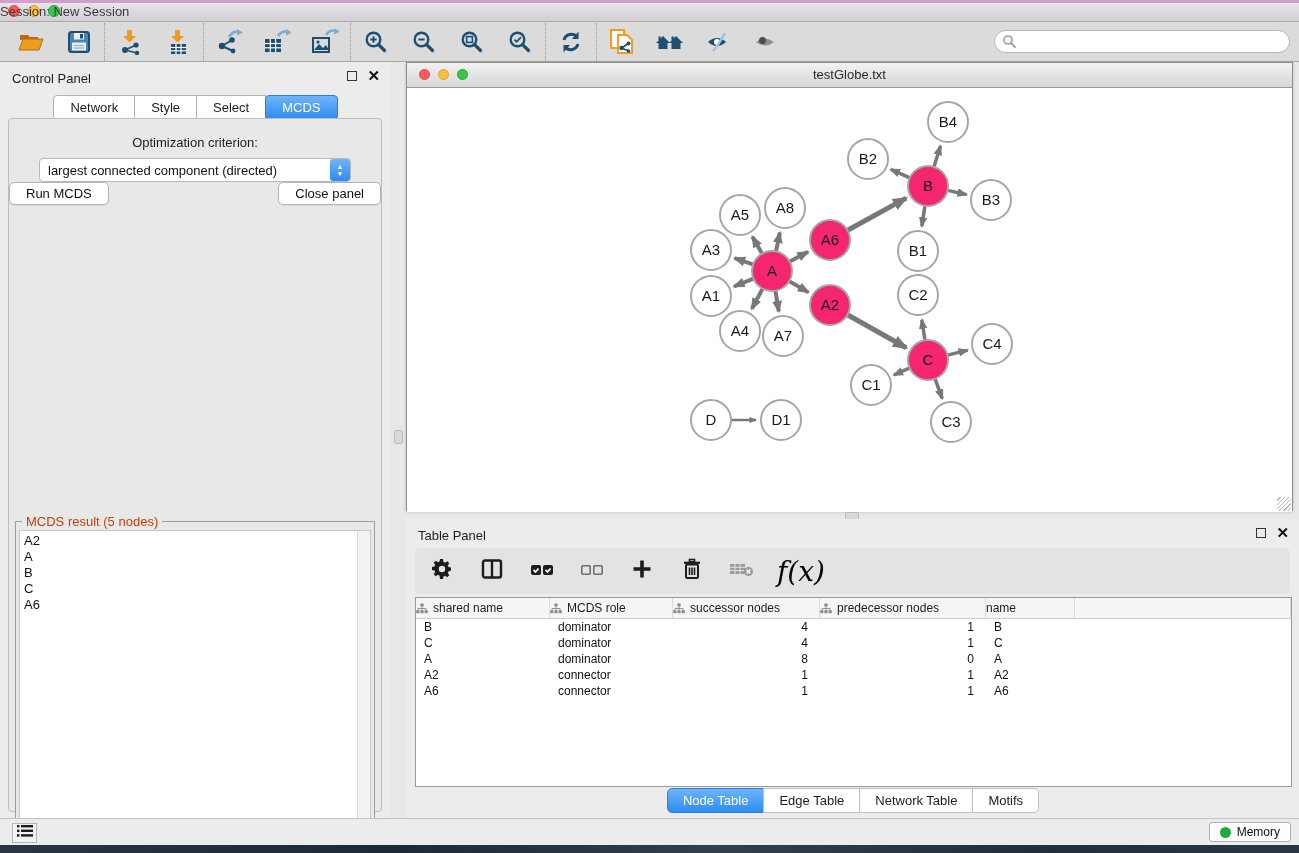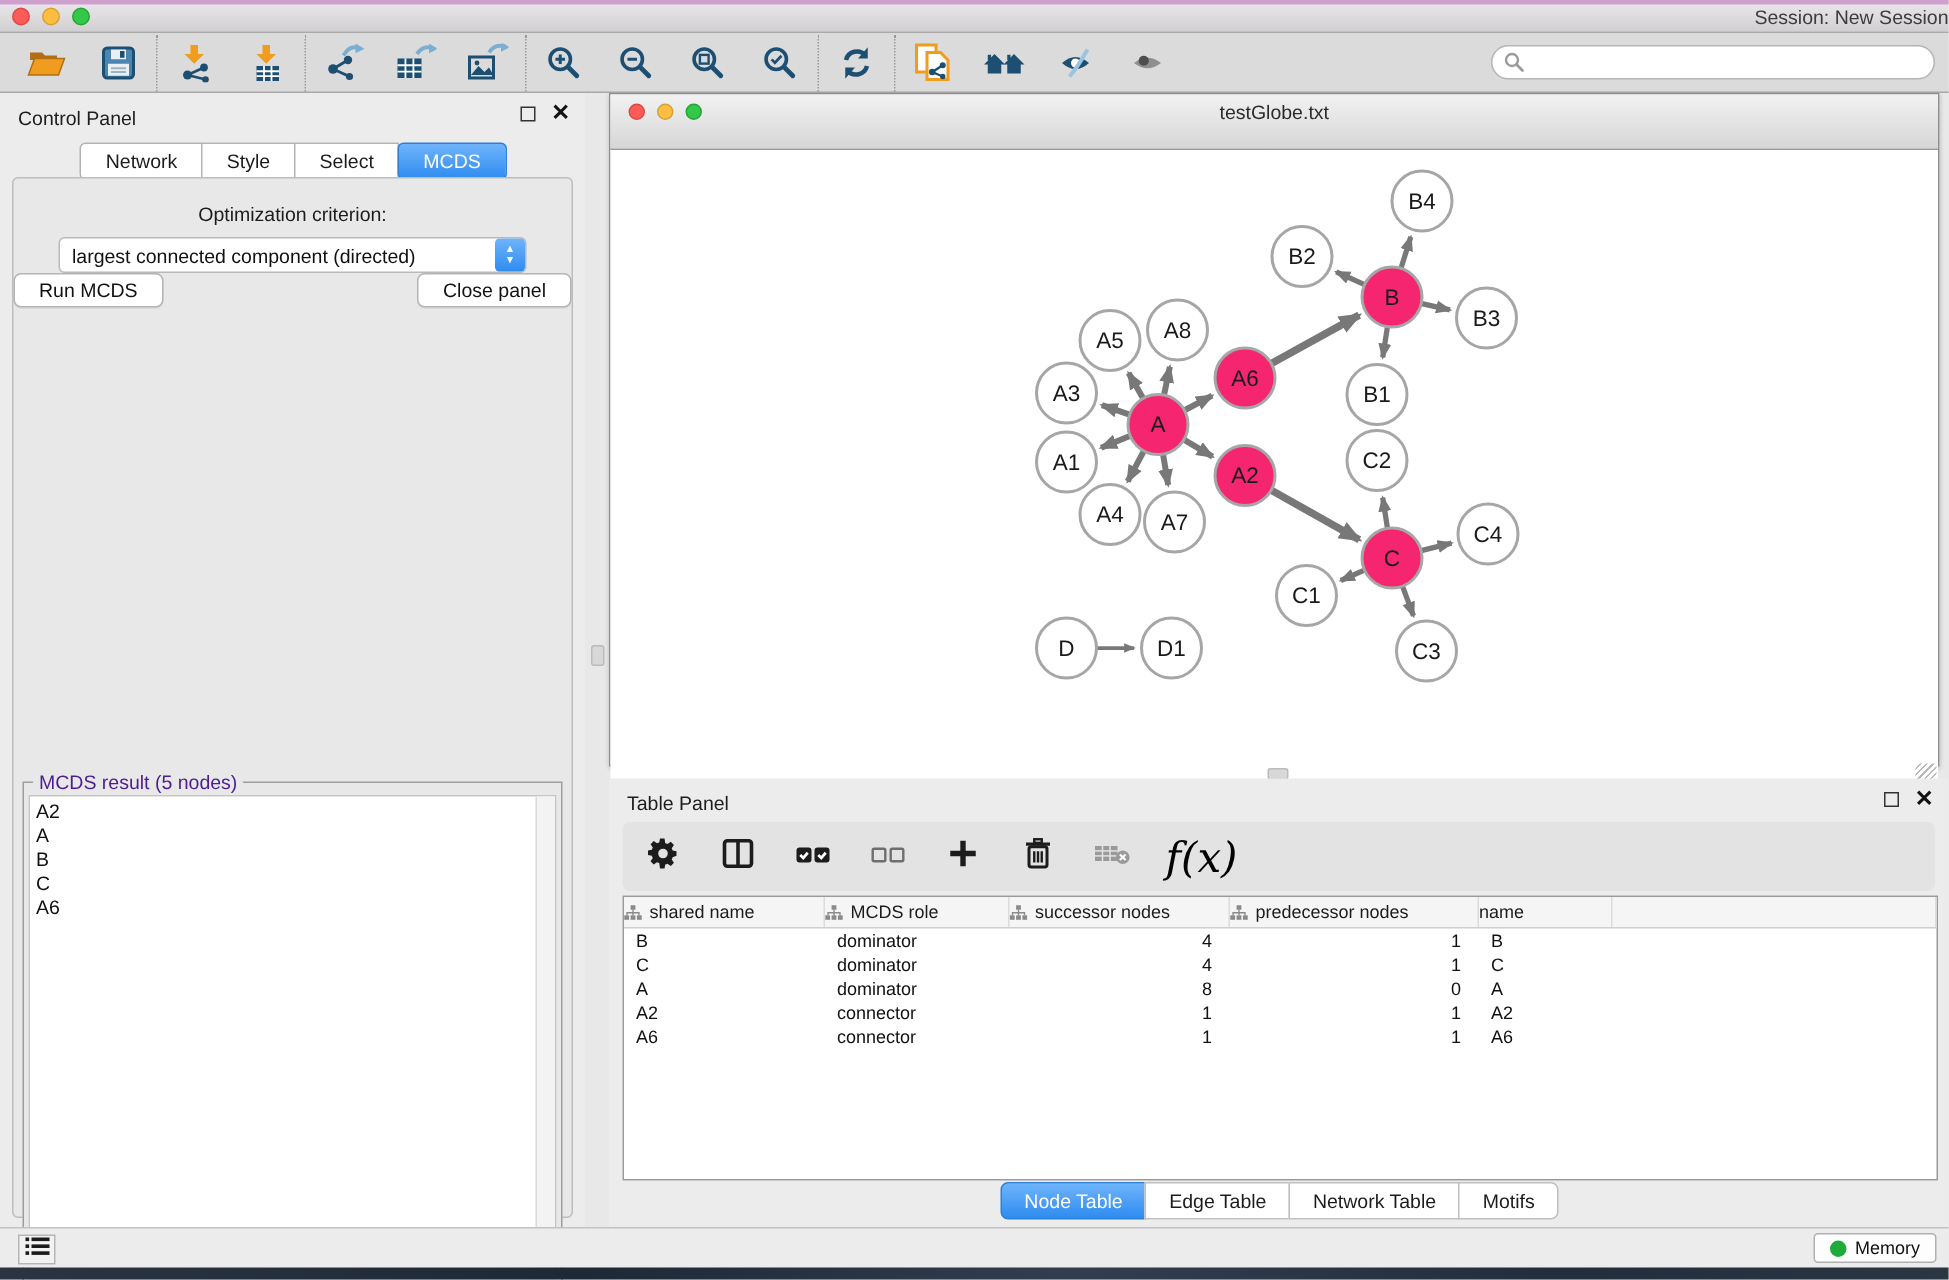--- a/index.html
+++ b/index.html
@@ -8,21 +8,21 @@
 
   
   .titlebar { position:absolute; left:0; top:0; width:100%; height:22px;
     background:linear-gradient(#ece9ec,#d2cfd2); border-bottom:1px solid #aaa; }
   .titlebar .pinkline { position:absolute; top:0; left:0; width:100%; height:3px; background:#cf9fce; }
   .traffic { position:absolute; top:5px; display:flex; gap:8px; }
   .traffic .dot { width:12px; height:12px; border-radius:50%; }
   .dot.red { background:#fc5b57; border:1px solid #d94c44; }
   .dot.yellow { background:#fdbe41; border:1px solid #d9a133; }
   .dot.green { background:#34c84a; border:1px solid #27a534; }
-  .titlebar-text { position:absolute; top:4px; width:100%; text-align:right; font-size:13px; color:#3c3c3c; }
+  .titlebar-text { position:absolute; top:4px; width:100%; text-align:left; font-size:13px; color:#3c3c3c; }
 
   
   .toolbar { position:absolute; left:0; top:22px; width:100%; height:40px; background:#dcdbdc;
     border-bottom:1px solid #a8a8a8; display:flex; align-items:center; padding:0 6px; }
   .tb-group { display:flex; align-items:center; height:100%; padding:0 8px; gap:14px; }
   .tb-sep { width:0; height:38px; border-left:1px dotted #9a9a9a; }
   .tb-btn { width:34px; height:32px; display:flex; align-items:center; justify-content:center; cursor:default; }
   .tb-btn svg { display:block; }
   .search-wrap { position:absolute; right:9px; top:8px; }
   .search-box { width:296px; height:23px; border:1px solid #b5b5b5; border-radius:12px; background:#fff;
@@ -51,31 +51,31 @@
     font-size:13px; color:#111; display:flex; align-items:center; padding-left:8px; }
   .select-stepper { position:absolute; right:1px; top:1px; width:20px; height:22px; border-radius:3px;
     background:linear-gradient(#6fb4fb,#2e8cf0); display:flex; flex-direction:column; align-items:center; justify-content:center; }
   .select-stepper span { color:#fff; font-size:7px; line-height:7px; }
   .btn-row { display:flex; justify-content:space-between; gap:3px; }
   .mac-btn { background:#fff; border:1px solid #b4b4b4; border-radius:5px; font-size:13px; color:#111;
     padding:3px 16px; box-shadow:0 1px 0 rgba(0,0,0,0.05); }
 
   .mcds-fieldset { position:absolute; left:6px; top:402px; width:360px; height:336px;
     border:1px solid #9d9d9d; background:#e8e8e8; }
-  .mcds-legend { position:absolute; left:6px; top:-8px; background:#e8e8e8; padding:0 4px; font-size:13px; color:#4c1d95; }
+  .mcds-legend { position:absolute; left:6px; top:-8px; background:#e8e8e8; padding:0 4px; font-size:13px; color:#c2410c; }
   .mcds-list-wrap { position:absolute; left:3px; top:8px; right:3px; bottom:3px; background:#fff;
     border:1px solid #c6c6c6; display:flex; }
   .mcds-list { flex:1; padding:2px 0 0 4px; font-size:13px; color:#111; }
   .mcds-item { line-height:16px; }
   .mcds-scrollbar { width:13px; background:#f3f3f3; border-left:1px solid #d9d9d9; }
 
   
   .net-window { position:absolute; left:406px; top:62px; width:887px; height:449px;
     background:#fff; border:1px solid #8f8f8f; box-shadow:0 1px 3px rgba(0,0,0,0.2); }
-  .net-titlebar { position:relative; height:37px; background:linear-gradient(#f2f2f2,#d6d6d6);
+  .net-titlebar { position:relative; height:25px; background:linear-gradient(#f2f2f2,#d6d6d6);
     border-bottom:1px solid #9a9a9a; }
   .net-titlebar .traffic { left:12px; top:6px; }
   .net-titlebar .dot { width:11px; height:11px; }
   .net-title { position:absolute; top:4px; width:100%; text-align:center; font-size:13px; color:#2b2b2b; }
   .net-canvas { position:relative; width:885px; height:424px; background:#fff; overflow:hidden; }
   .resize-grip { position:absolute; right:1px; bottom:1px; width:14px; height:14px;
     background:repeating-linear-gradient(135deg, transparent 0 2px, #b9b9b9 2px 3px); }
 
   
   .v-grip { position:absolute; left:394px; top:430px; width:9px; height:14px; background:#d8d8d8;

